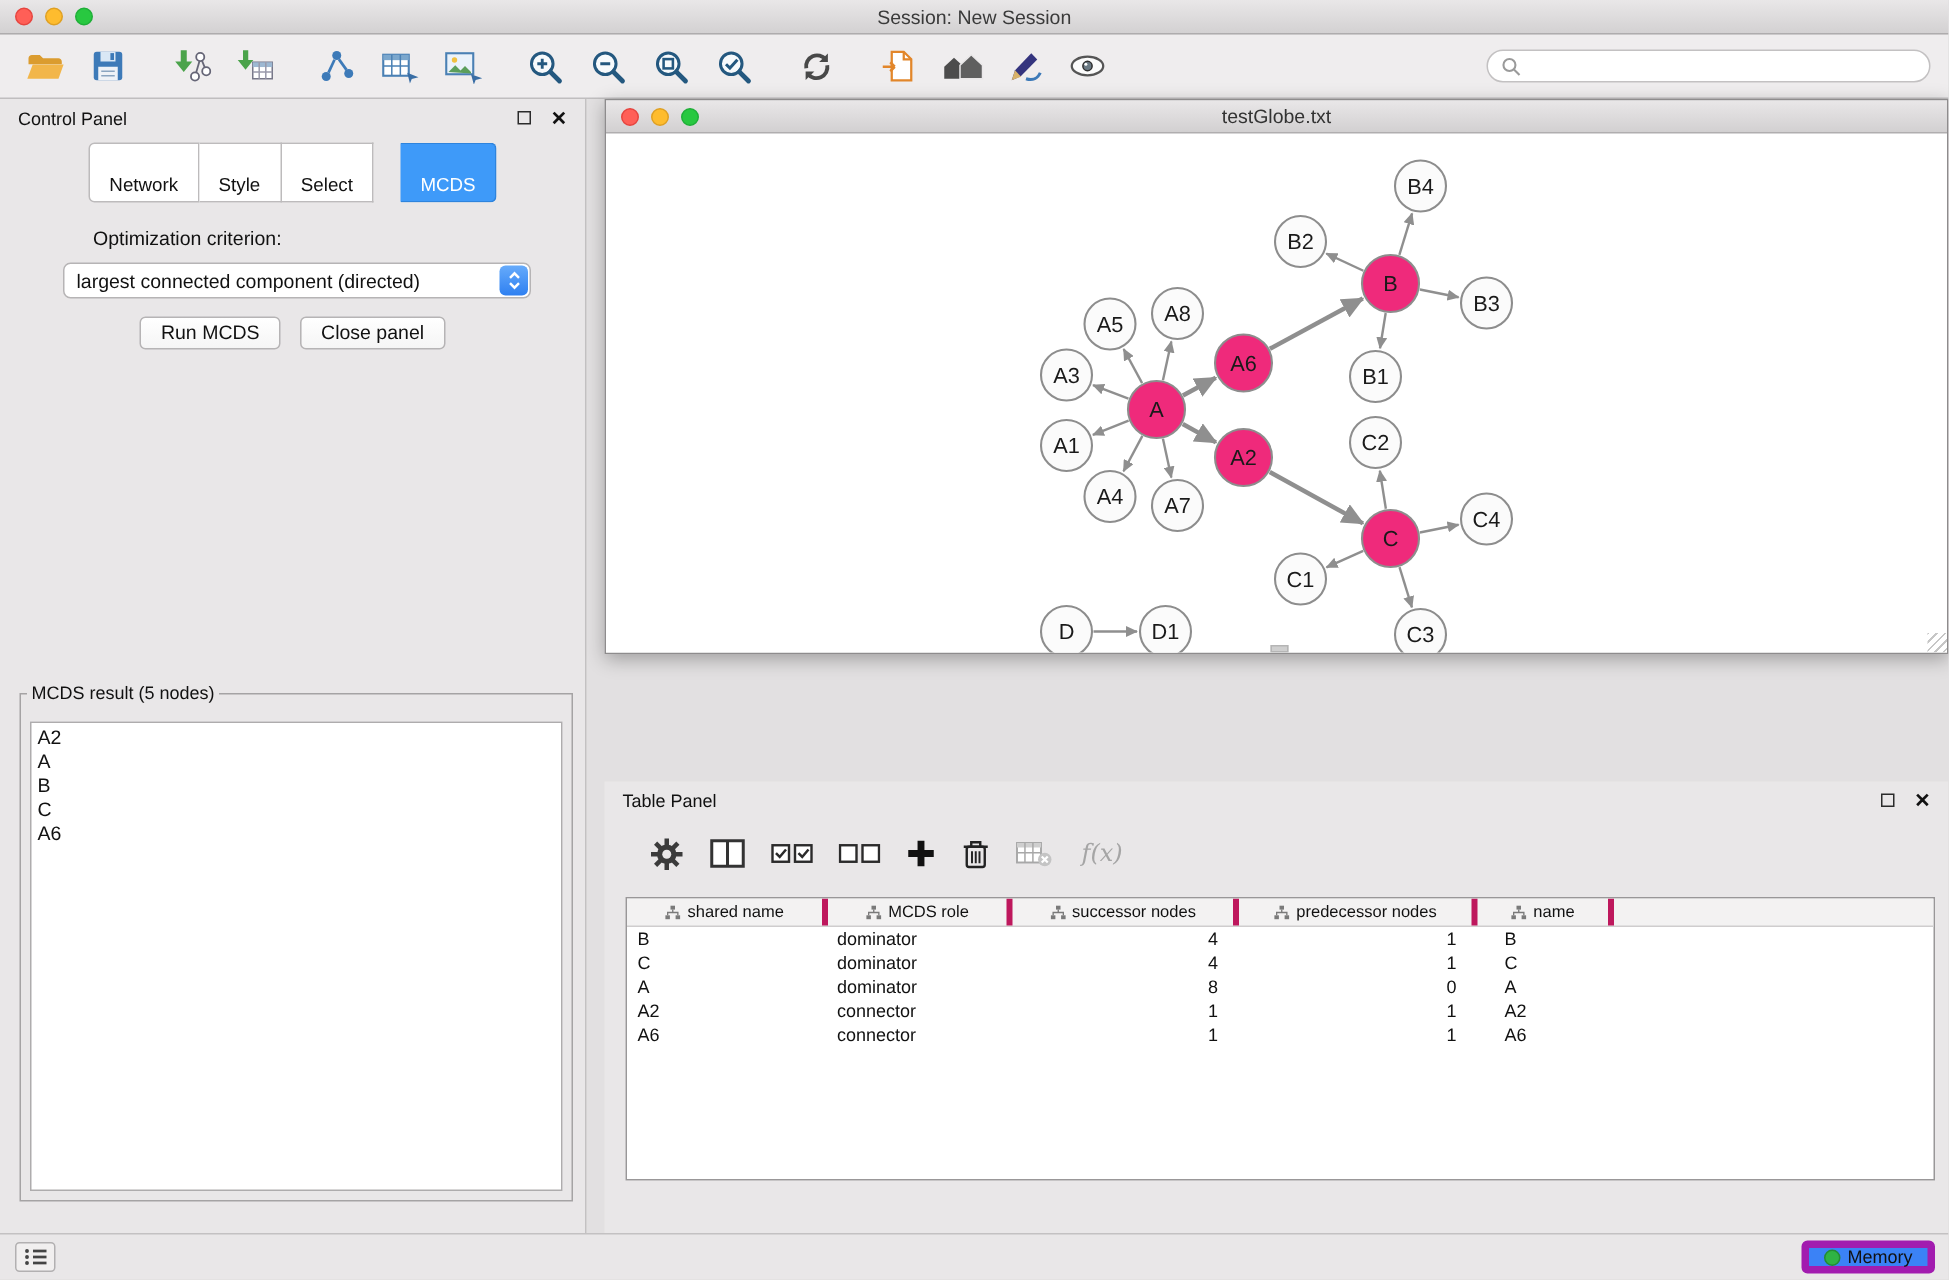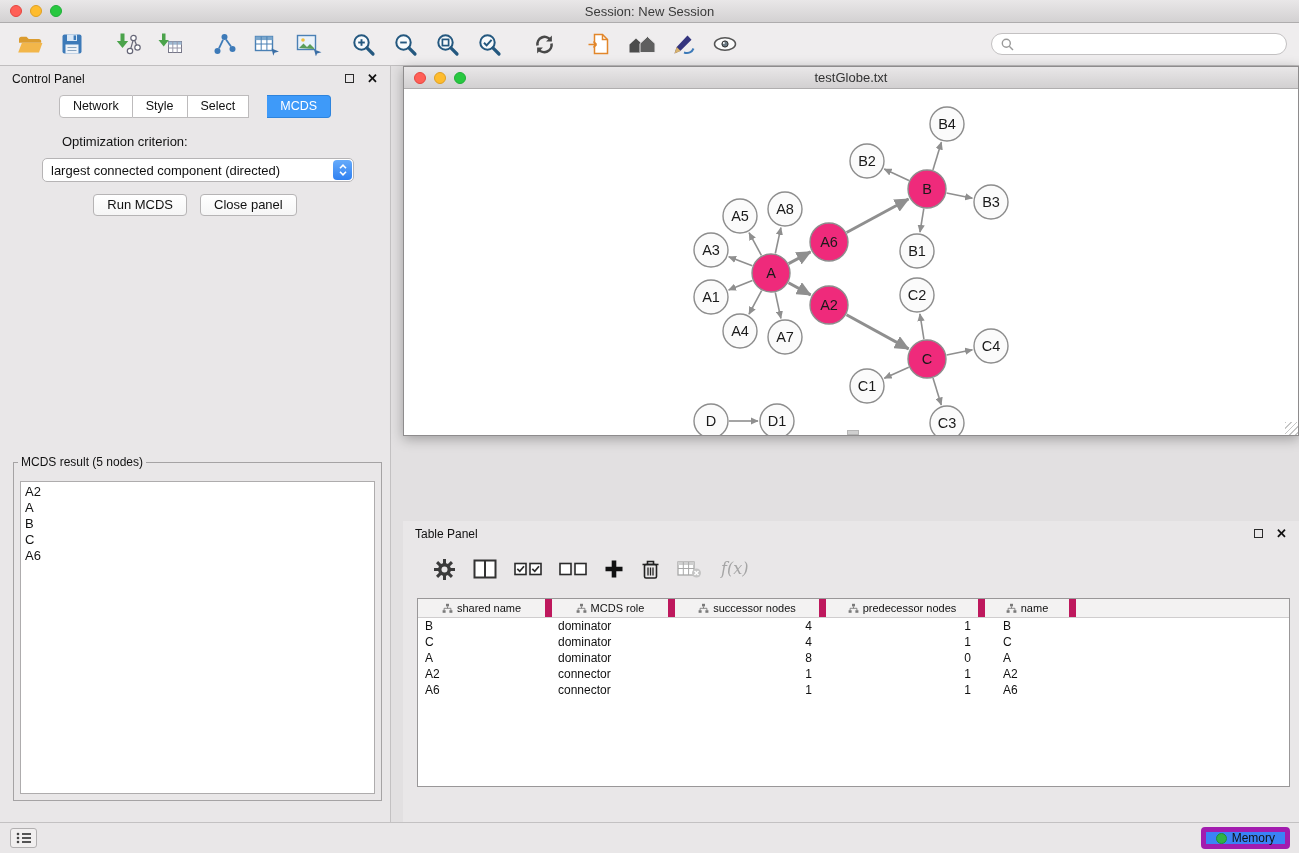--- a/index.html
+++ b/index.html
@@ -30,21 +30,21 @@
   
   .main { position:absolute; top:66px; left:0; right:0; bottom:31px; background:#e2e0e1; }
 
   
   .control-panel { position:absolute; left:0; top:0; width:391px; height:100%; background:#e9e7e8; border-right:1px solid #c3c1c2; }
   .panel-header { height:25px; display:flex; align-items:center; padding:0 12px; font-size:12px; }
   .ph-spacer { flex:1; }
   .float-icon { width:9px; height:9px; border:1.5px solid #2b2b2b; display:inline-block; margin-right:13px; }
   .close-icon { font-size:13px; font-weight:bold; color:#111; line-height:1; }
   .cp-tabs { display:flex; justify-content:center; margin-top:4px; }
-  .cp-tab, .t-tab { padding:3px 13px 4px; background:#fff; border:1px solid #bdbbbc; border-left-width:0; font-size:12.5px; color:#111; white-space:nowrap; }
+  .cp-tab, .t-tab { padding:20px 13px 4px; background:#fff; border:1px solid #bdbbbc; border-left-width:0; font-size:12.5px; color:#111; white-space:nowrap; }
   .cp-tab:first-child, .t-tab:first-child { border-left-width:1px; border-radius:4px 0 0 4px; }
   .cp-tab:last-child, .t-tab:last-child { border-radius:0 4px 4px 0; }
   .cp-tab.active, .t-tab.active { background:var(--accent); border-color:#2e84dd; color:#fff;margin-left:18px; }
   .opt-label { margin:16px 0 0 62px; font-size:13px; }
   .dropdown { margin:9px 0 0 42px; width:312px; height:24px; background:#fff; border:1px solid #b6b4b5; border-radius:5px;
     display:flex; align-items:center; }
   .dd-value { flex:1; padding:0 8px; font-size:13px; white-space:nowrap; overflow:hidden; }
   .dd-stepper { width:19px; height:20px; margin-right:1px; border-radius:4px; background:linear-gradient(#66abfb,#2f80f1);
     display:flex; align-items:center; justify-content:center; }
   .btn-row { display:flex; justify-content:center; gap:13px; margin-top:12px; }
@@ -66,21 +66,21 @@
   .h-thumb { position:absolute; left:443px; bottom:0; width:12px; height:5px; background:#cfcfcf; border:1px solid #b5b5b5; }
   .resize-corner { position:absolute; right:0; bottom:0; width:13px; height:13px;
     background:repeating-linear-gradient(135deg,#c6c6c6 0 1px,transparent 1px 4px); }
 
   
   .table-panel { position:absolute; left:403px; top:455px; right:0; bottom:0; background:#e9e7e8; }
   .tp-toolbar { height:38px; margin-top:4px; display:flex; align-items:center; gap:17px; padding-left:30px; }
   .tp-btn { display:flex; align-items:flex-start; justify-content:center; }
   .data-table { position:absolute; left:14px; right:9px; top:77px; bottom:35px; background:#fff; border:1px solid #999798; overflow:hidden; }
   .dt-header { display:flex; height:19px; background:#f3f2f2; border-bottom:1px solid #cfcdce; }
-  .dt-hcell { display:flex; align-items:center; justify-content:center; gap:4px; border-right:7px solid #be185d;
+  .dt-hcell { display:flex; align-items:center; justify-content:center; gap:4px; border-right:4px solid #be185d;
     font-size:11px; color:#111; height:100%; overflow:hidden; white-space:nowrap; }
   .dt-hfill { flex:1; }
   .dt-row { display:flex; height:16px; align-items:center; font-size:12px; }
   .dt-cell { padding:0 6px; white-space:nowrap; overflow:hidden; }
   .dt-cell.a-right { text-align:right; padding-right:14px; }
   .dt-cell.c0 { padding-left:7px; }
   .dt-cell.c4 { padding-left:18px; }
   .table-tabs { position:absolute; left:0; right:0; bottom:10px; display:flex; justify-content:center; }
   .attr-ic { display:flex; }
 

